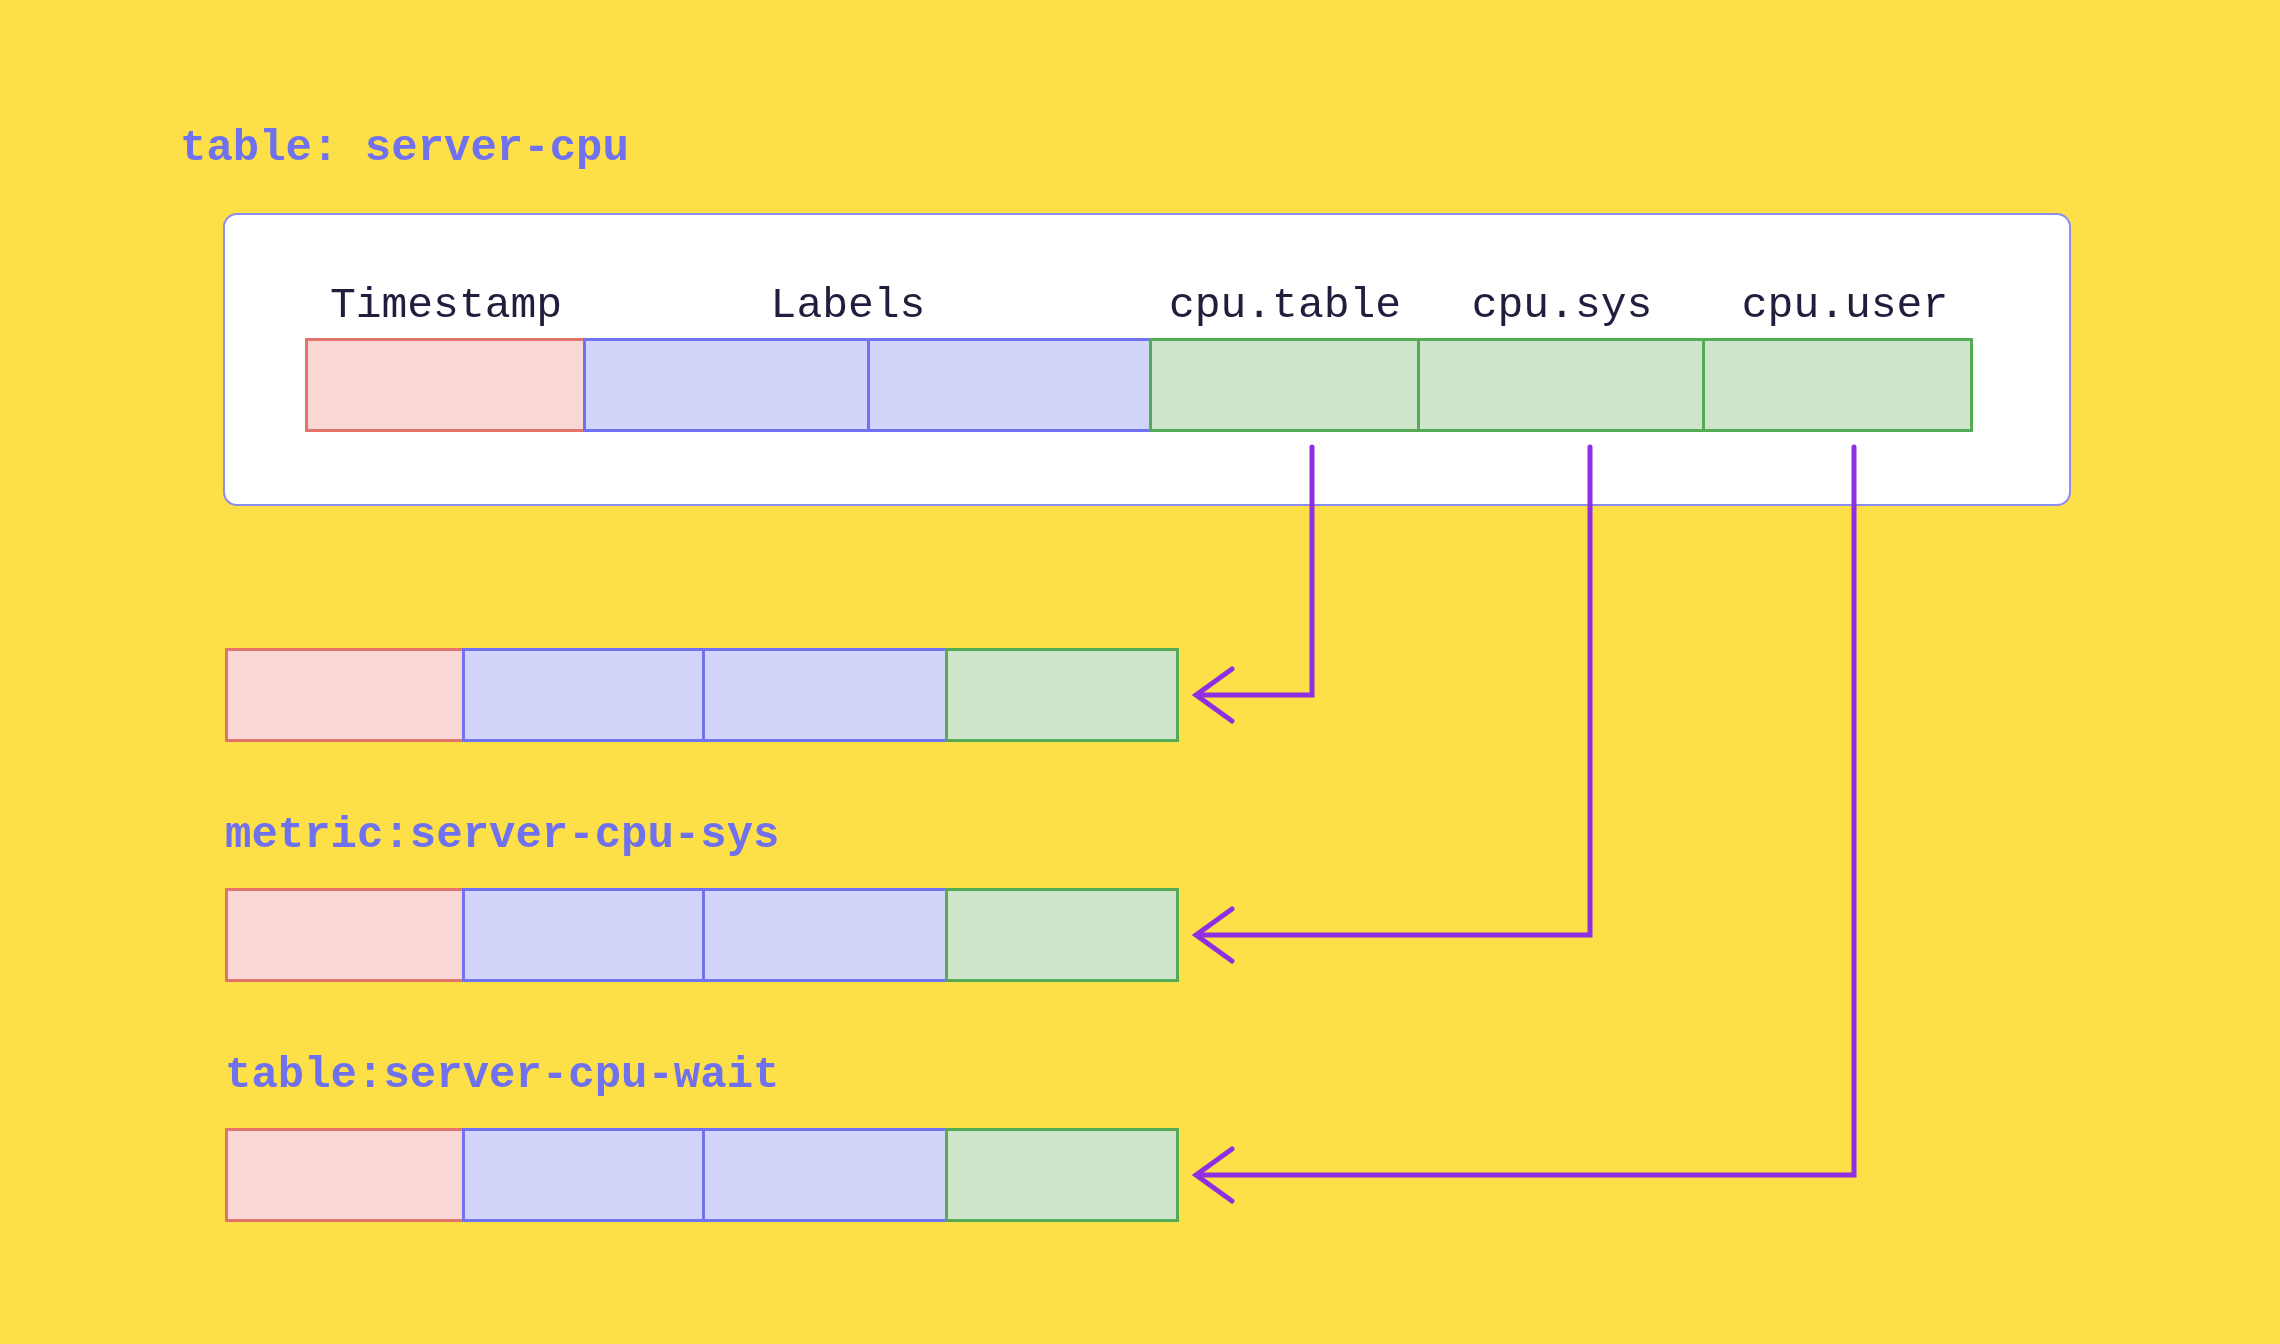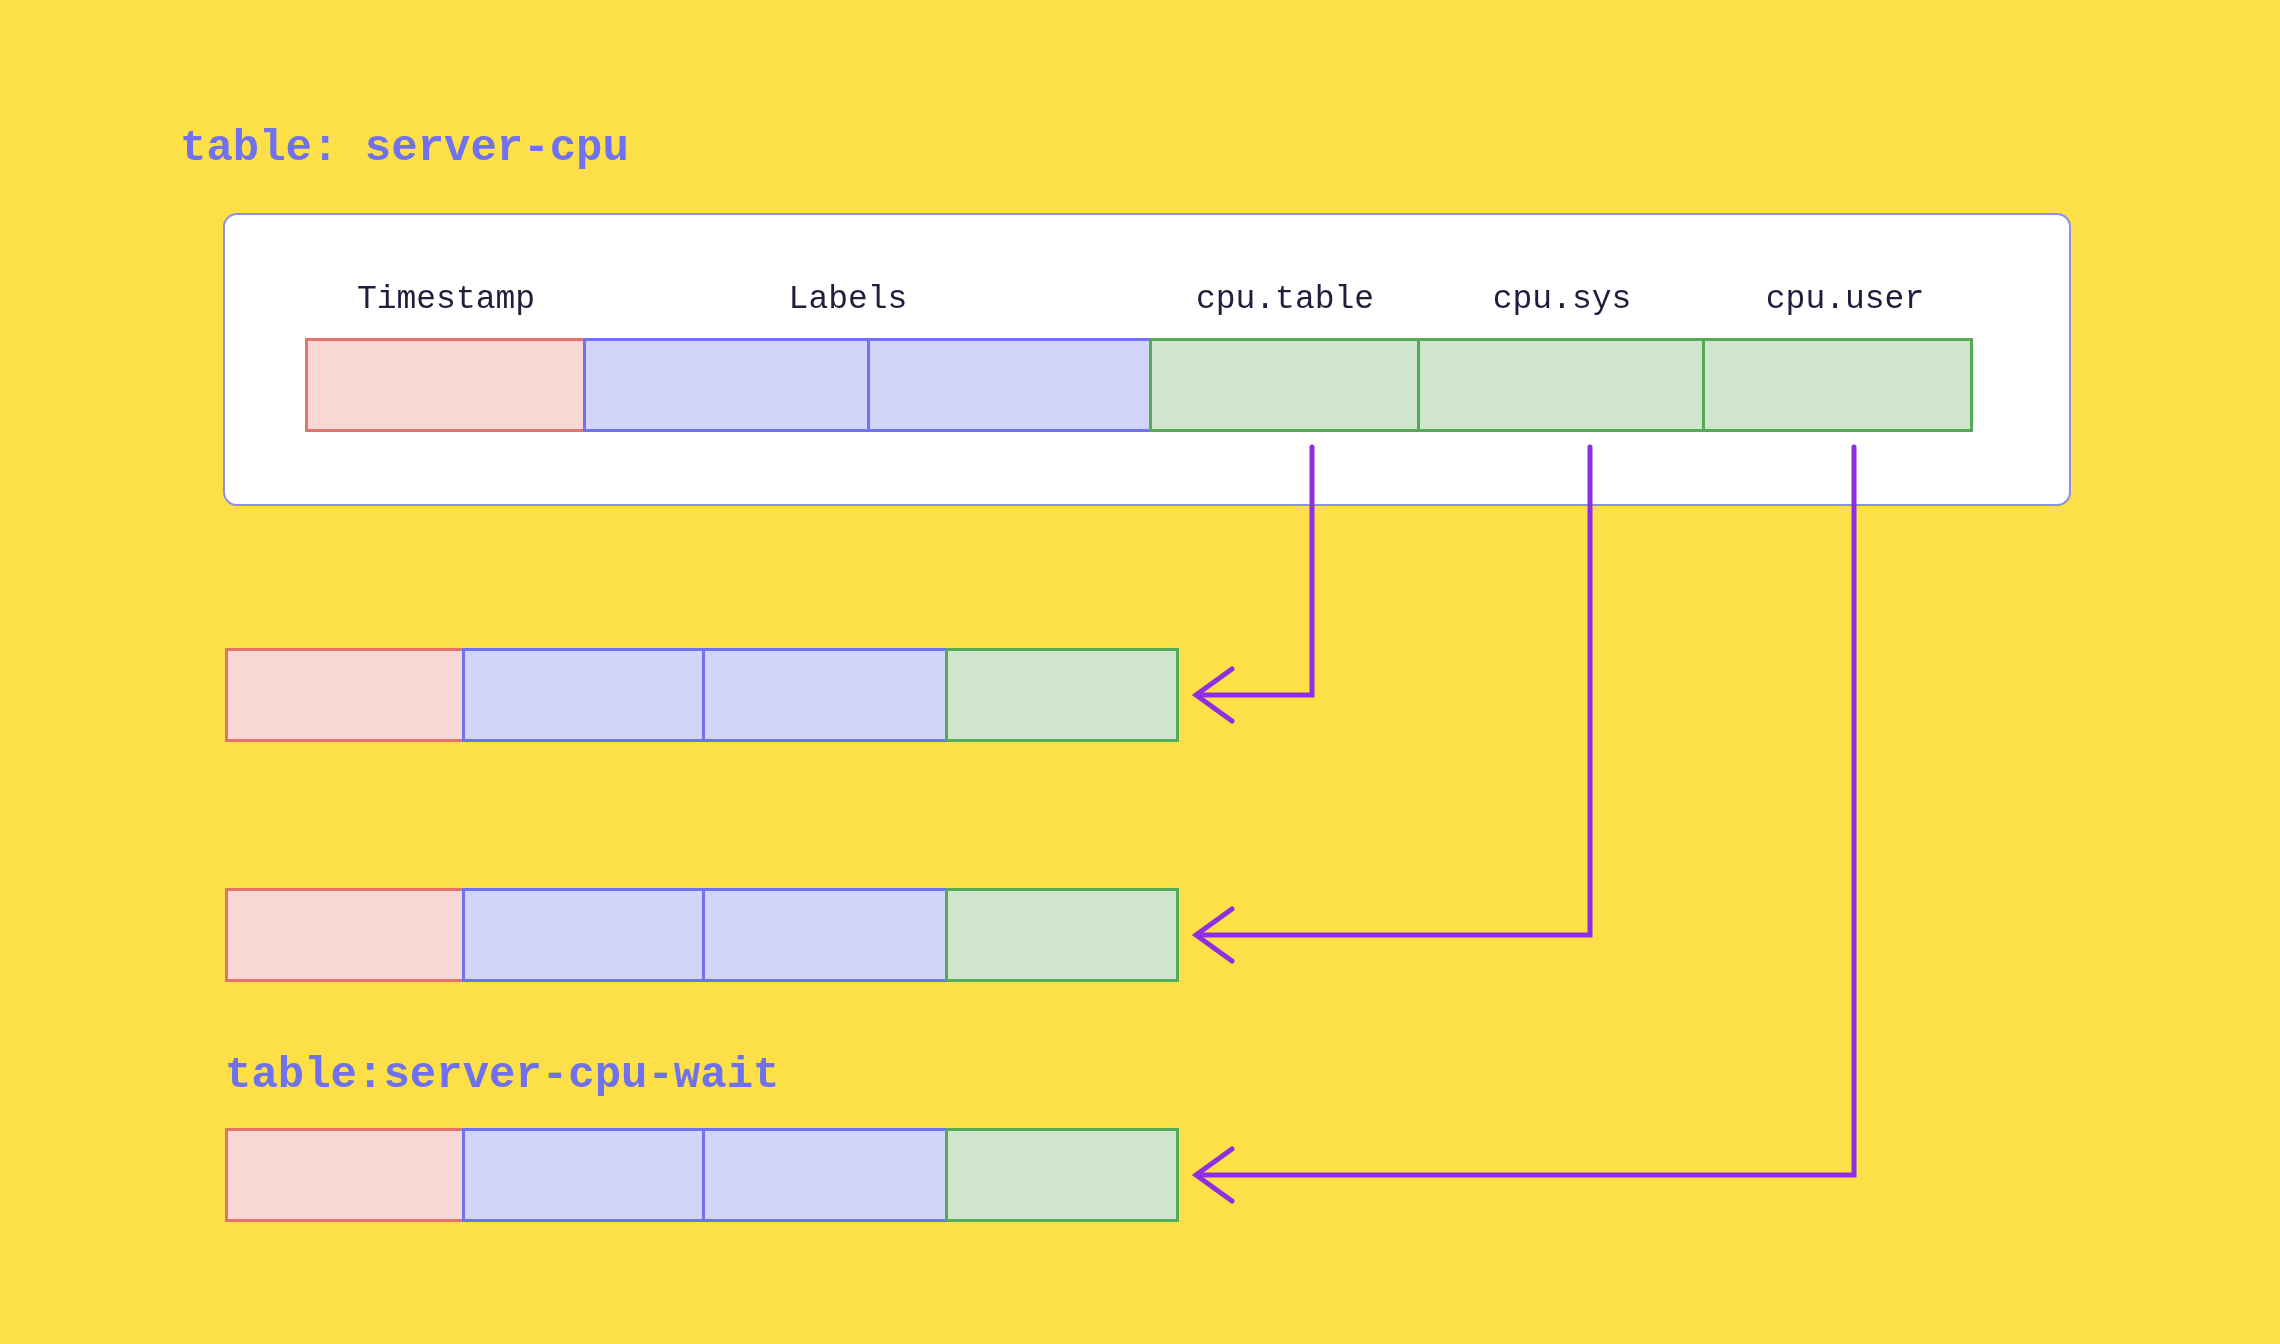--- a/index.html
+++ b/index.html
@@ -32,21 +32,21 @@
     background: #ffffff;
     border: 2px solid #8c8df2;
     border-radius: 14px;
   }
 
   .col-header {
     position: absolute;
     top: 280px;
     width: 300px;
     text-align: center;
-    font-size: 33px;
+    font-size: 43px;
     line-height: 1.2;
     color: #231c3c;
     white-space: pre;
   }
 
   .cell {
     position: absolute;
     height: 94px;
     box-sizing: border-box;
   }
@@ -96,20 +96,21 @@
   <div class="cell value abs" style="left:1417px; top:338px; width:288px"></div>
   <div class="cell value abs" style="left:1702px; top:338px; width:271px"></div>
 
   <div class="metric-row" style="top:648px">
     <div class="cell timestamp" style="left:0;     width:240px"></div>
     <div class="cell label" style="left:237px; width:243px"></div>
     <div class="cell label" style="left:477px; width:246px"></div>
     <div class="cell value" style="left:720px; width:234px"></div>
   </div>
 
+  <div class="metric-label" style="top:809px">metric:server-cpu-sys</div>
   <div class="metric-row" style="top:888px">
     <div class="cell timestamp" style="left:0;     width:240px"></div>
     <div class="cell label" style="left:237px; width:243px"></div>
     <div class="cell label" style="left:477px; width:246px"></div>
     <div class="cell value" style="left:720px; width:234px"></div>
   </div>
 
   <div class="metric-label" style="top:1049px">table:server-cpu-wait</div>
   <div class="metric-row" style="top:1128px">
     <div class="cell timestamp" style="left:0;     width:240px"></div>

